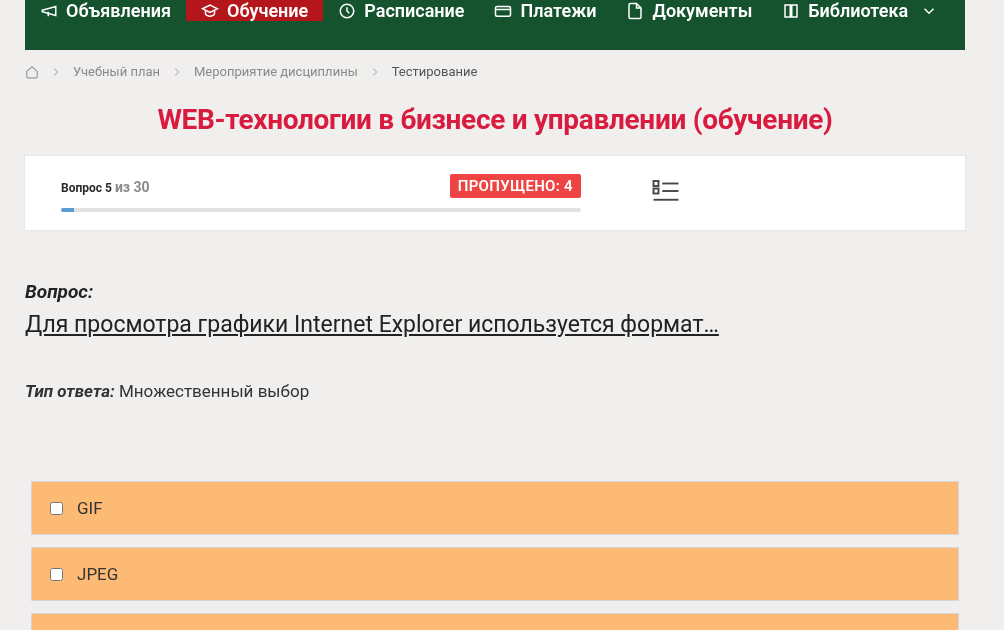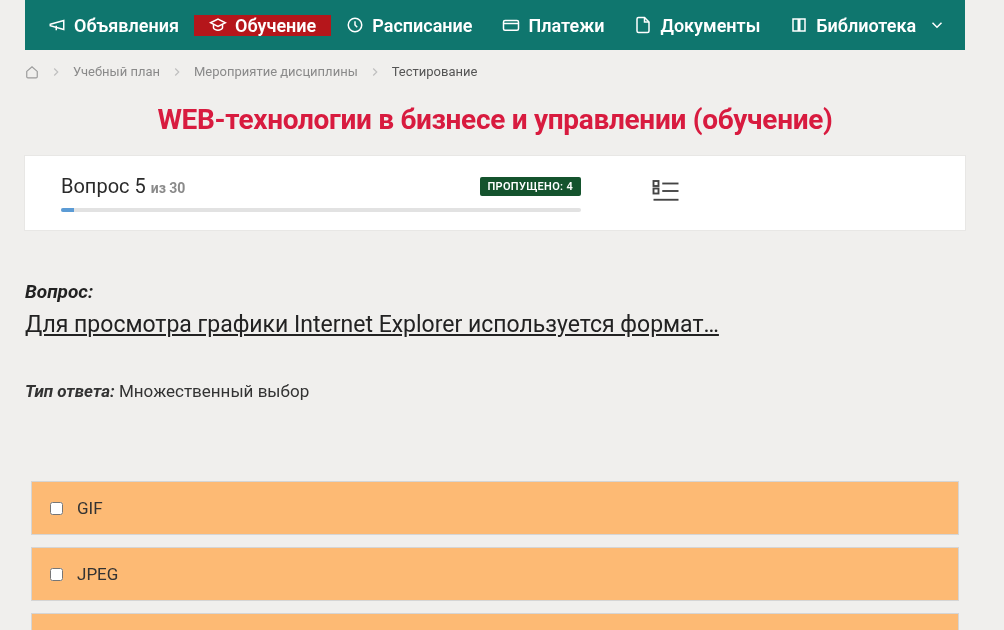--- a/index.html
+++ b/index.html
@@ -20,26 +20,25 @@
     }
     .scroll-content {
       width: 990px;
       min-height: 700px;
     }
     .container {
       width: 940px;
       margin: 0 auto;
     }
     .nav-tabs {
-      background: #0f766e;
+      background: #14532d;
       height: 50px;
       display: flex;
-      align-items: center;
+      align-items: flex-start;
       border-radius: 0;
-      padding-left: 8px;
     }
     .nav-tab {
       display: flex;
       align-items: center;
       gap: 8px;
       padding: 0 15px;
       color: #fff;
       font-size: 18px;
       font-weight: 600;
       cursor: pointer;
@@ -84,33 +83,33 @@
       gap: 10px;
       max-width: 520px;
     }
     .progress-header {
       display: flex;
       justify-content: space-between;
       align-items: center;
       gap: 10px;
     }
     .question-number {
-      font-size: 20px;
-      font-weight: 400;
+      font-size: 12px;
+      font-weight: 700;
       color: #2b2b2b;
     }
     .question-total {
       font-size: 14px;
       color: #8a8a8a;
       font-weight: 700;
     }
     .skipped-badge {
-      background: #14532d;
+      background: #ef4444;
       color: #fff;
-      font-size: 11px;
+      font-size: 15px;
       font-weight: 600;
       padding: 3px 8px;
       border-radius: 2px;
       letter-spacing: 0.3px;
     }
     .progress-bar {
       height: 4px;
       background: #e2e2e2;
       border-radius: 2px;
       position: relative;

